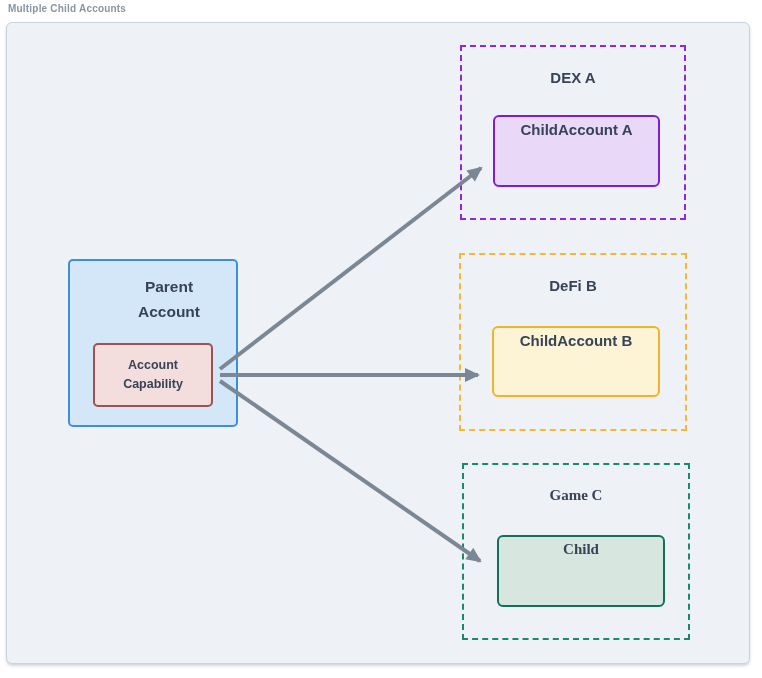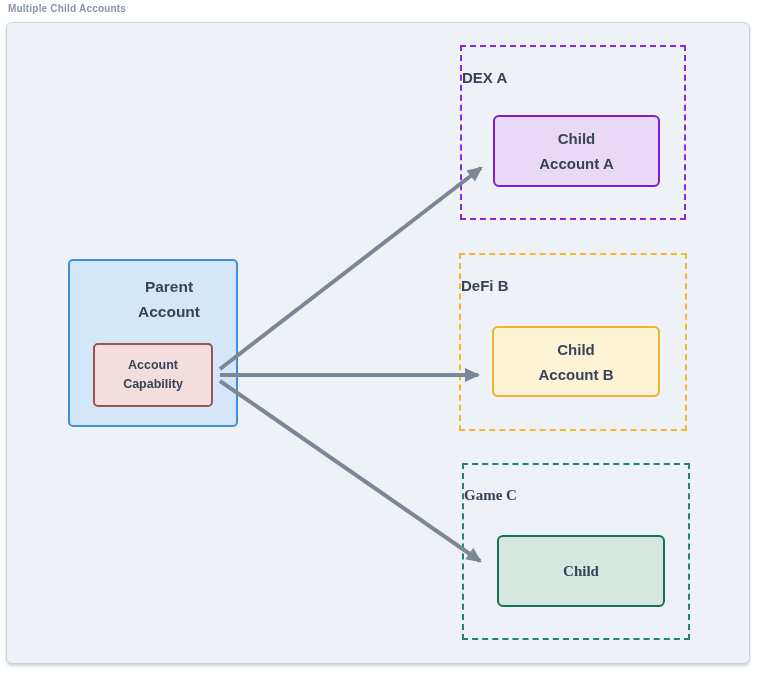--- a/index.html
+++ b/index.html
@@ -49,26 +49,26 @@
     color:var(--node-text);
   }
   .group{
     position:absolute;box-sizing:border-box;
     border:2px dashed transparent;background:transparent;
   }
   .group-a{left:460px;top:45px;width:226px;height:175px;border-color:var(--group-a-border);}
   .group-b{left:459px;top:253px;width:228px;height:178px;border-color:var(--group-b-border);}
   .group-c{left:462px;top:463px;width:228px;height:177px;border-color:var(--group-c-border);font-family:Liberation Serif, serif;}
   .group-label{
-    margin-top:22px;text-align:left;
+    margin-top:22px;text-align:center;
     font-size:15px;font-weight:600;color:var(--node-text);
   }
   .child-box{
     position:absolute;box-sizing:border-box;border-radius:6px;
-    display:flex;flex-direction:column;justify-content:center;
+    display:flex;flex-direction:row;justify-content:center;
     text-align:center;font-size:15px;font-weight:600;line-height:25px;
     color:var(--node-text);
   }
   .child-a{left:31px;top:68px;width:167px;height:72px;background:var(--child-a-fill);border:2.5px solid var(--child-a-border);}
   .child-b{left:31px;top:71px;width:168px;height:71px;background:var(--child-b-fill);border:2px solid var(--child-b-border);}
   .child-c{left:33px;top:70px;width:168px;height:72px;background:var(--child-c-fill);border:2px solid var(--child-c-border);}
   .arrows{position:absolute;left:0;top:0;pointer-events:none;}
   .arrows line{stroke:var(--arrow);stroke-width:4;}
   .arrowhead-shape{fill:var(--arrow);}
 </style>

